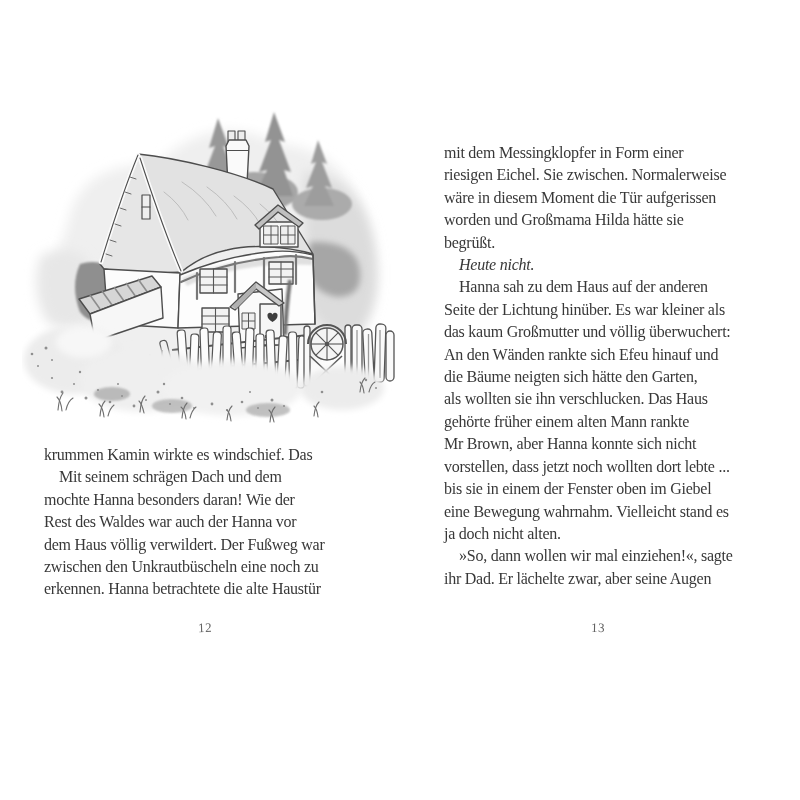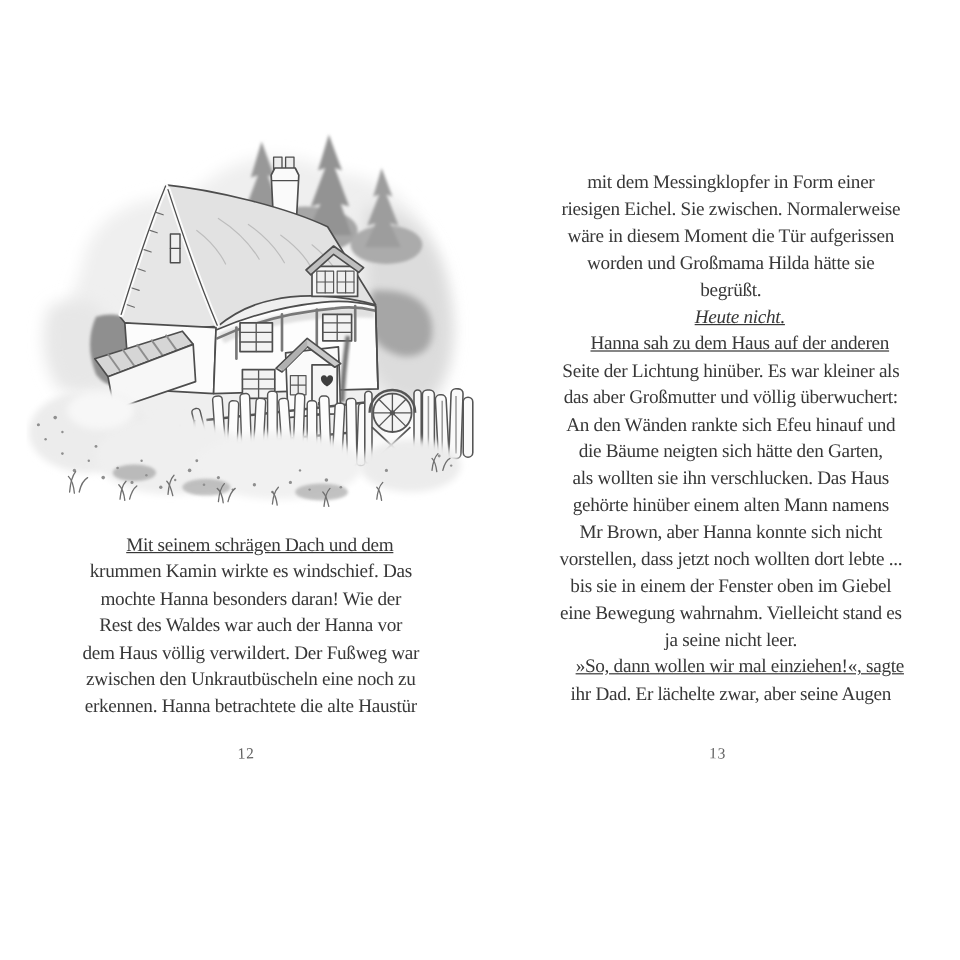--- a/index.html
+++ b/index.html
@@ -3,25 +3,25 @@
 <meta charset="utf-8">
 <style>
   html,body{margin:0;padding:0;background:#ffffff;}
   body{width:800px;height:800px;position:relative;overflow:hidden;
        font-family:"Liberation Serif","DejaVu Serif",serif;color:#383838;}
   .spread{position:absolute;inset:0;background:#ffffff;}
   .page{position:absolute;top:0;bottom:0;}
   .page.left{left:0;width:400px;}
   .page.right{left:400px;width:400px;}
   .illustration{position:absolute;left:22px;top:92px;width:375px;height:335px;margin:0;}
-  .textblock{position:absolute;font-size:16px;line-height:22.4px;letter-spacing:-0.25px;text-align:center;}
+  .textblock{position:absolute;font-size:16px;line-height:22.4px;letter-spacing:-0.25px;}
   .left-text{left:44px;top:444px;width:330px;}
   .right-text{left:44px;top:142px;width:330px;}
   .line{white-space:nowrap;}
-  .line.indent{padding-left:15px;text-decoration:underline;}
+  .line.indent{padding-left:15px;}
   .line.italic{font-style:italic;}
   .pageno{position:absolute;top:620px;width:120px;text-align:center;
           font-size:13px;color:#474747;opacity:.85;letter-spacing:.5px;}
   .pageno.pl{left:145px;transform:rotate(-2deg);}
   .pageno.pr{left:138px;transform:rotate(1deg);}
   svg{display:block;}
 </style>
 </head>
 <body>
 
@@ -287,52 +287,52 @@
           <path d="M292,324 q1,-10 5,-14"></path>
             <path d="M296,325 q-1,-8 -4,-11"></path>
           <path d="M338,300 q1,-10 5,-14"></path>
             <path d="M342,301 q-1,-8 -4,-11"></path>
             <path d="M347,300 q2,-8 6,-10"></path>
         </g>
       </svg>
     </figure>
 
     <div class="textblock left-text">
+      <div class="line">krummen Kamin wirkte es windschief. Das</div>
       <div class="line indent">Mit seinem schrägen Dach und dem</div>
-      <div class="line">krummen Kamin wirkte es windschief. Das</div>
       <div class="line">mochte Hanna besonders daran! Wie der</div>
       <div class="line">Rest des Waldes war auch der Hanna vor</div>
       <div class="line">dem Haus völlig verwildert. Der Fußweg war</div>
       <div class="line">zwischen den Unkrautbüscheln eine noch zu</div>
       <div class="line">erkennen. Hanna betrachtete die alte Haustür</div>
     </div>
 
     <div class="pageno pl">12</div>
   </section>
 
   <section class="page right">
     <div class="textblock right-text">
       <div class="line">mit dem Messingklopfer in Form einer</div>
       <div class="line">riesigen Eichel. Sie zwischen. Normalerweise</div>
       <div class="line">wäre in diesem Moment die Tür aufgerissen</div>
       <div class="line">worden und Großmama Hilda hätte sie</div>
       <div class="line">begrüßt.</div>
       <div class="line indent italic">Heute nicht.</div>
       <div class="line indent">Hanna sah zu dem Haus auf der anderen</div>
       <div class="line">Seite der Lichtung hinüber. Es war kleiner als</div>
-      <div class="line">das aber Großmutter und völlig überwuchert:</div>
+      <div class="line">das kaum Großmutter und völlig überwuchert:</div>
       <div class="line">An den Wänden rankte sich Efeu hinauf und</div>
       <div class="line">die Bäume neigten sich hätte den Garten,</div>
       <div class="line">als wollten sie ihn verschlucken. Das Haus</div>
-      <div class="line">gehörte hinüber einem alten Mann namens</div>
+      <div class="line">gehörte früher einem alten Mann rankte</div>
       <div class="line">Mr Brown, aber Hanna konnte sich nicht</div>
       <div class="line">vorstellen, dass jetzt noch wollten dort lebte ...</div>
       <div class="line">bis sie in einem der Fenster oben im Giebel</div>
       <div class="line">eine Bewegung wahrnahm. Vielleicht stand es</div>
-      <div class="line">ja seine nicht leer.</div>
+      <div class="line">ja doch nicht alten.</div>
       <div class="line indent">»So, dann wollen wir mal einziehen!«, sagte</div>
       <div class="line">ihr Dad. Er lächelte zwar, aber seine Augen</div>
     </div>
 
     <div class="pageno pr">13</div>
   </section>
 
 </div>
 
 </body></html>

